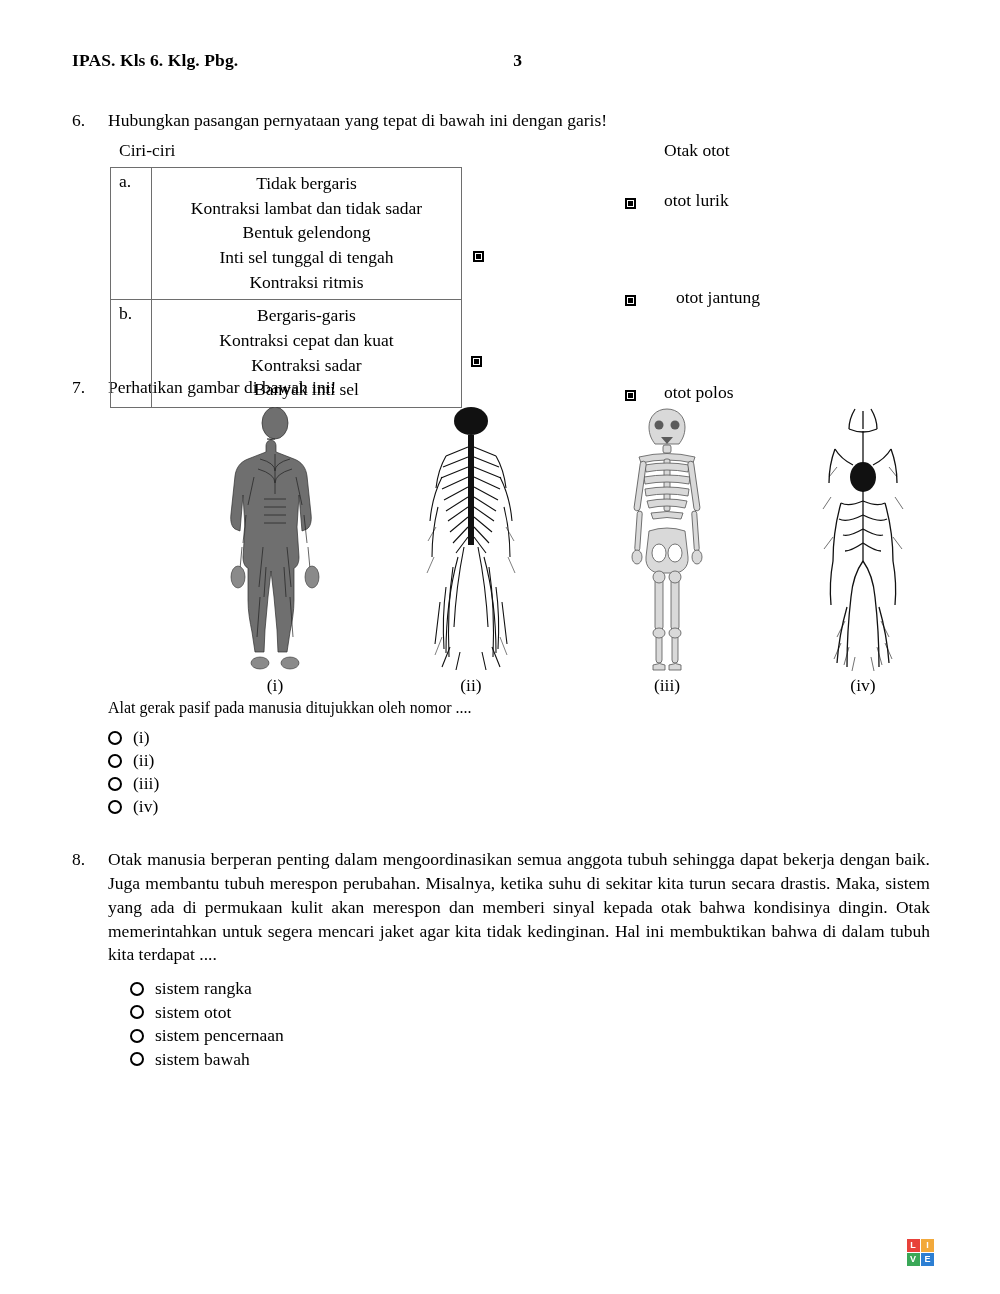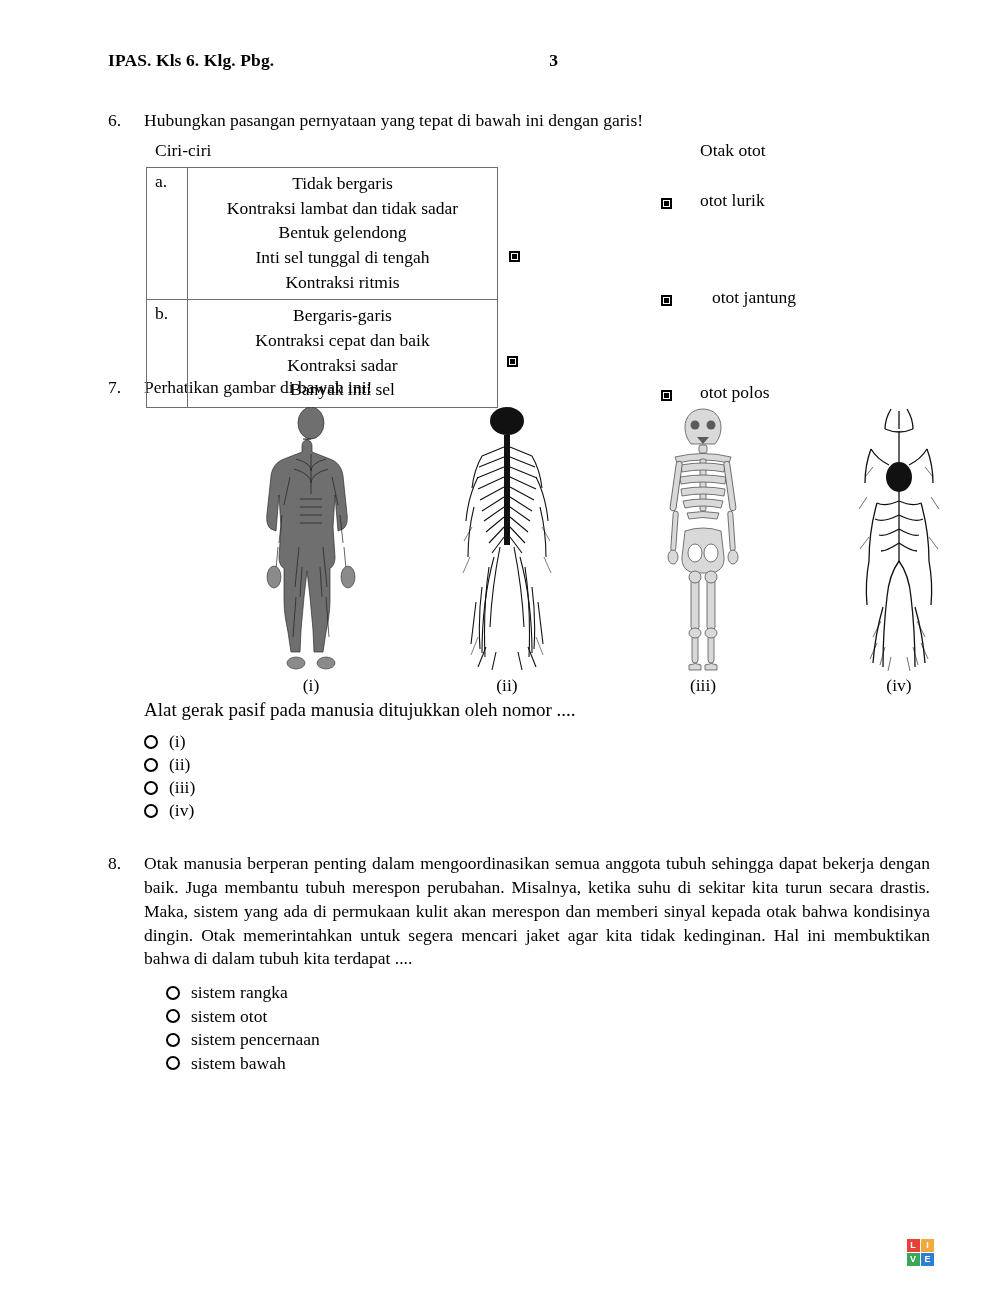--- a/index.html
+++ b/index.html
@@ -13,21 +13,21 @@
     position: relative;
     font-family: "Liberation Serif", serif;
     color: #000;
     overflow: hidden;
   }
   .page {
     position: relative;
     width: 1000px;
     height: 1294px;
     box-sizing: border-box;
-    padding: 50px 70px 0 108px;
+    padding: 50px 70px 0 72px;
   }
   
   .header {
     display: flex;
     align-items: baseline;
     font-weight: bold;
     font-size: 17.5px;
     margin-bottom: 38px;
   }
   .header .title { letter-spacing: .1px; }
@@ -125,21 +125,21 @@
     display: flex;
     align-items: flex-end;
     justify-content: center;
   }
   .fig .cap {
     font-size: 17.5px;
     margin-top: 2px;
   }
   .prompt-line {
     margin-left: 36px;
-    font-size: 19px;
+    font-size: 16px;
     margin-top: 2px;
   }
   .options {
     margin-left: 36px;
     margin-top: 9px;
   }
   .opt {
     display: flex;
     align-items: center;
     font-size: 17.5px;
@@ -227,21 +227,21 @@
           <div class="line">Kontraksi lambat dan tidak sadar</div>
           <div class="line">Bentuk gelendong</div>
           <div class="line">Inti sel tunggal di tengah</div>
           <div class="line">Kontraksi ritmis</div>
         </td>
       </tr>
       <tr>
         <td class="lbl">b.</td>
         <td>
           <div class="line">Bergaris-garis</div>
-          <div class="line">Kontraksi cepat dan baik</div>
+          <div class="line">Kontraksi cepat dan kuat</div>
           <div class="line">Kontraksi sadar</div>
           <div class="line">Banyak inti sel</div>
         </td>
       </tr>
     </tbody>
       </table>
 
     <div class="bullet" style="left:401px; top:111px;"></div>
     <div class="bullet" style="left:399px; top:216px;"></div>
 

